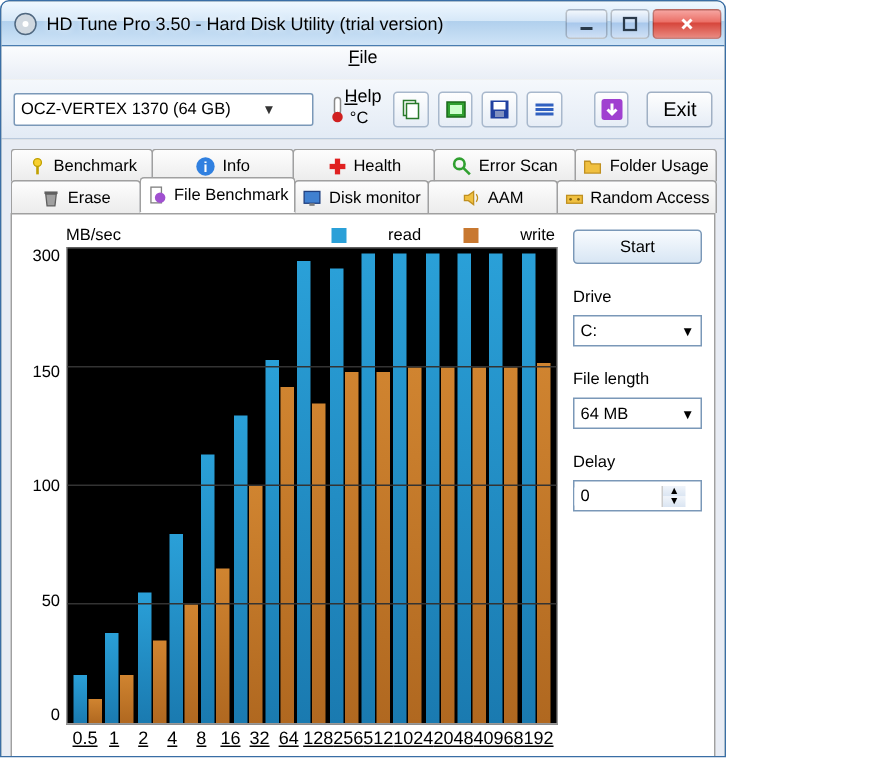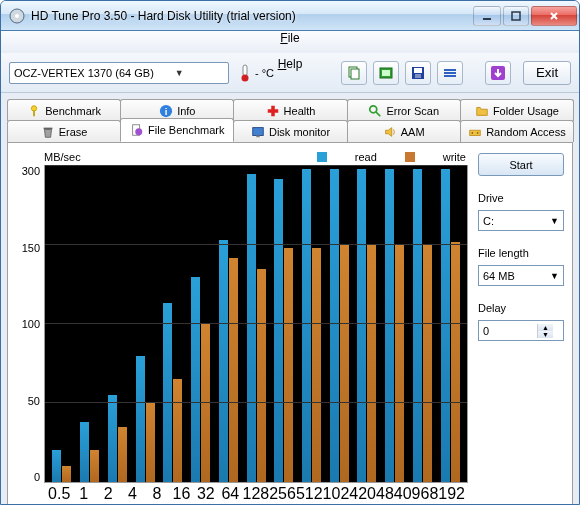--- a/index.html
+++ b/index.html
@@ -1,18 +1,18 @@
 <!DOCTYPE html>
 <html><head>
 <meta charset="utf-8">
 <style>
 * { box-sizing: border-box; margin: 0; padding: 0; }
 body { font-family: "Segoe UI", Tahoma, sans-serif; font-size: 11px; background: #fff; }
 
-.window { width: 580px; height: 505px; border: 1px solid #3a6ea5; border-radius: 6px 6px 0 0; overflow: hidden; background: #ece9d8; }
+.window { width: 484px; height: 505px; border: 1px solid #3a6ea5; border-radius: 6px 6px 0 0; overflow: hidden; background: #ece9d8; }
 
 .titlebar { height: 30px; background: linear-gradient(to bottom, #f0f8ff 0%, #d6e8f8 45%, #b1d0ed 46%, #cfe4f7 100%); display: flex; align-items: center; padding: 0 2px 0 8px; border-bottom: 1px solid #4a7db1; }
 .titlebar .appicon { width: 16px; height: 16px; margin-right: 6px; }
 .titlebar .title { flex: 1; color: #000; font-size: 12px; text-shadow: 0 0 4px #fff; }
 .winbtns { display: flex; gap: 2px; }
 .winbtn { width: 28px; height: 20px; border-radius: 3px; border: 1px solid rgba(0,0,0,0.2); display: flex; align-items: center; justify-content: center; background: linear-gradient(to bottom,#f2f7fc,#c7dbf3 45%,#a7c7eb 46%,#cfe0f5); cursor: pointer; }
 .winbtn.max { width: 26px; }
 .winbtn.close { width: 46px; background: linear-gradient(to bottom,#f6a4a0,#ea6c63 45%,#d6453b 46%,#e9887f); }
 .winbtn svg { width: 12px; height: 12px; }
 
@@ -43,21 +43,21 @@
 .chart { flex: 1; display: flex; }
 .yaxis { width: 28px; display: flex; flex-direction: column; justify-content: space-between; text-align: right; padding: 0 4px 18px 0; font-size: 11px; }
 .plotwrap { flex: 1; display: flex; flex-direction: column; }
 .plot { flex: 1; background: #000; position: relative; border: 1px solid #999; }
 .gridline { position: absolute; left: 0; right: 0; height: 1px; background: #333; }
 .bars { position: absolute; inset: 0; display: flex; align-items: flex-end; padding: 0 3px; }
 .bargroup { flex: 1; display: flex; justify-content: center; gap: 1px; height: 100%; align-items: flex-end; }
 .bar { width: 9px; }
 .bar.read { background: linear-gradient(to bottom, #2aa0d8, #1a7ab0); }
 .bar.write { background: linear-gradient(to bottom, #d08430, #b06820); }
-.xaxis { height: 18px; display: flex; padding: 2px 3px 0 3px; font-size: 16px; }
+.xaxis { height: 18px; display: flex; padding: 2px 3px 0 3px; font-size: 12px; text-decoration: underline; }
 .xaxis span { flex: 1; text-align: center; }
 
 .sidepanel { width: 86px; display: flex; flex-direction: column; gap: 6px; padding-top: 2px; }
 .startbtn { height: 23px; border: 1px solid #7a98b8; border-radius: 3px; background: linear-gradient(to bottom,#f8fbfe,#d8e6f4); cursor: pointer; font-size: 11px; }
 .fieldlabel { font-size: 11px; margin-top: 10px; }
 .combo { height: 21px; border: 1px solid #7a98b8; background: #fff; display: flex; align-items: center; padding: 0 4px; font-size: 11px; justify-content: space-between; cursor: pointer; }
 .spin { height: 21px; border: 1px solid #7a98b8; background: #fff; display: flex; align-items: center; }
 .spin input { border: none; width: 58px; padding: 0 4px; font-size: 11px; outline: none; }
 .spinbtns { width: 16px; display: flex; flex-direction: column; border-left: 1px solid #ccc; }
 .spinbtns div { flex: 1; display: flex; align-items: center; justify-content: center; font-size: 7px; background: linear-gradient(to bottom,#f0f4fa,#dae5f2); cursor: pointer; }

